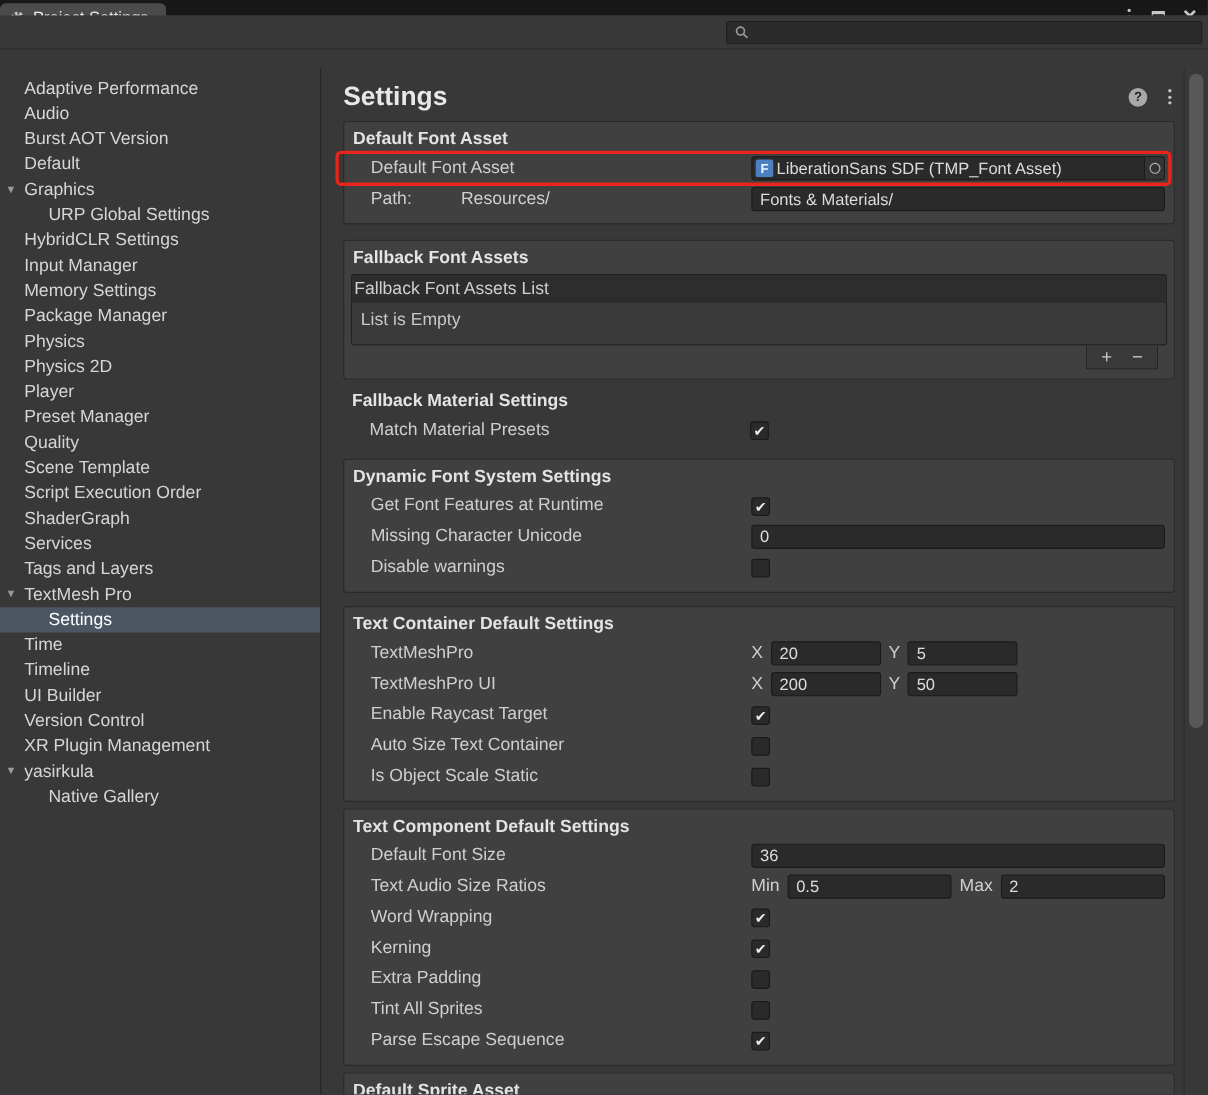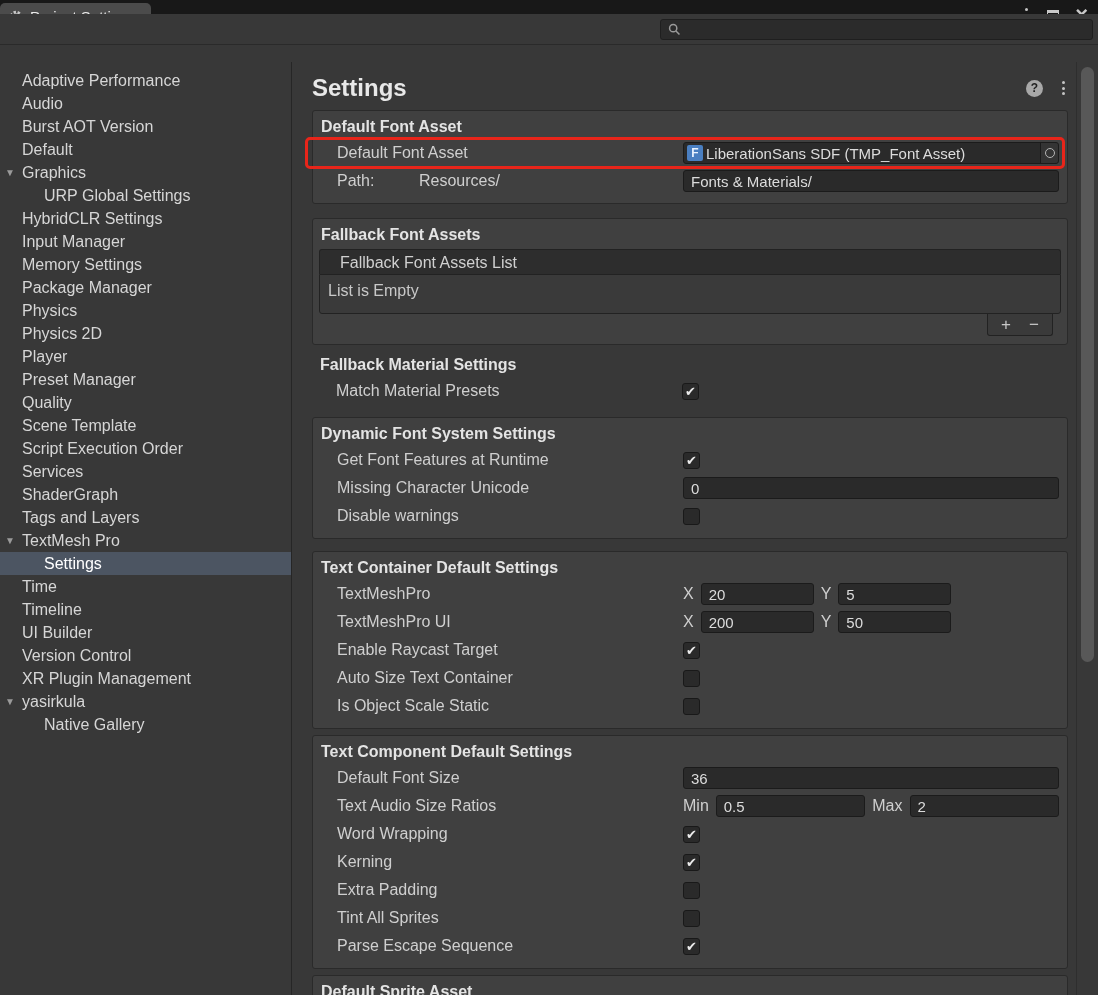--- a/index.html
+++ b/index.html
@@ -51,37 +51,37 @@
   .box-title { font-weight:bold; color:#e4e4e4; height:24px; line-height:24px; padding-left:2px; }
   .row { display:flex; align-items:center; height:28px; padding-left:18px; position:relative; }
   .row-label { width:346px; min-width:346px; color:#cfcfcf; white-space:nowrap; overflow:hidden; }
   .plabel { width:82px; min-width:82px; }
   .pprefix { width:264px; min-width:264px; color:#cfcfcf; }
   .tfield { height:22px; background:#2a2a2a; border:1px solid #1b1b1b; border-radius:3px;
             color:#dcdcdc; display:flex; align-items:center; padding:0 7px; font-size:15px; }
   .grow { flex:1; margin-right:2px; }
   .fieldgroup { display:flex; align-items:center; flex:1; margin-right:2px; gap:7px; }
   .axis { color:#cfcfcf; }
-  .wxy { width:113px; }
+  .wxy { width:100px; }
   .mmfield { flex:1; }
   .objfield { flex:1; margin-right:2px; padding:0; gap:3px; }
   .ficon { width:16px; height:16px; border-radius:2px; color:#eaf3ff; font-weight:bold; font-size:12px;
            display:flex; align-items:center; justify-content:center; margin-left:3px; flex:none; }
   .objtext { flex:1; white-space:nowrap; overflow:hidden; }
   .picker { width:18px; align-self:stretch; display:flex; align-items:center; justify-content:center;
             border-left:1px solid #1b1b1b; background:#343434; border-radius:0 3px 3px 0; flex:none; }
   .ring { width:10px; height:10px; border:1.5px solid #b5b5b5; border-radius:50%; display:block; }
   .red-outline { position:absolute; left:-14px; right:-4px; top:-2px; bottom:-2px;
                  border:3px solid #e8251a; border-radius:5px; pointer-events:none; z-index:3; }
   .checkbox { width:17px; height:17px; background:#2a2a2a; border:1px solid #191919; border-radius:3px;
               display:flex; align-items:center; justify-content:center; flex:none; }
   .checkbox .mark { color:#ececec; font-size:13px; line-height:1; }
   
   .list-header { height:25px; line-height:25px; background:#2d2d2d; border:1px solid #222; border-bottom:none;
-                 border-radius:3px 3px 0 0; padding:0 20px; color:#d0d0d0; margin-top:2px; }
+                 border-radius:3px 3px 0 0; padding:0 2px; color:#d0d0d0; margin-top:2px; }
   .list-body { min-height:40px; background:#3a3a3a; border:1px solid #222; border-radius:0 0 3px 3px;
                padding:7px 8px; color:#c8c8c8; }
   .list-footer { display:flex; justify-content:flex-end; padding-right:8px; }
   .pm-box { width:66px; height:22px; background:#3a3a3a; border:1px solid #222; border-top:none;
             border-radius:0 0 3px 3px; display:flex; align-items:center; justify-content:center; gap:18px; }
   .pm-btn { color:#c8c8c8; font-size:17px; line-height:1; }
   
   .scrollbar { position:absolute; top:62px; right:0; bottom:0; width:22px; background:#383838; border-left:1px solid #2e2e2e; }
   .thumb { position:absolute; left:4px; width:13px; top:5px; height:595px; background:#585858; border-radius:7px; }
 </style>
@@ -133,22 +133,22 @@
       <div class="side-item"><span>Input Manager</span></div>
       <div class="side-item"><span>Memory Settings</span></div>
       <div class="side-item"><span>Package Manager</span></div>
       <div class="side-item"><span>Physics</span></div>
       <div class="side-item"><span>Physics 2D</span></div>
       <div class="side-item"><span>Player</span></div>
       <div class="side-item"><span>Preset Manager</span></div>
       <div class="side-item"><span>Quality</span></div>
       <div class="side-item"><span>Scene Template</span></div>
       <div class="side-item"><span>Script Execution Order</span></div>
+      <div class="side-item"><span>ShaderGraph</span></div>
       <div class="side-item"><span>Services</span></div>
-      <div class="side-item"><span>ShaderGraph</span></div>
       <div class="side-item"><span>Tags and Layers</span></div>
       <div class="side-item"><span class="fold">▼</span><span>TextMesh Pro</span></div>
       <div class="side-item child selected" style="background: rgb(76, 85, 98);"><span>Settings</span></div>
       <div class="side-item"><span>Time</span></div>
       <div class="side-item"><span>Timeline</span></div>
       <div class="side-item"><span>UI Builder</span></div>
       <div class="side-item"><span>Version Control</span></div>
       <div class="side-item"><span>XR Plugin Management</span></div>
       <div class="side-item"><span class="fold">▼</span><span>yasirkula</span></div>
       <div class="side-item child"><span>Native Gallery</span></div>

